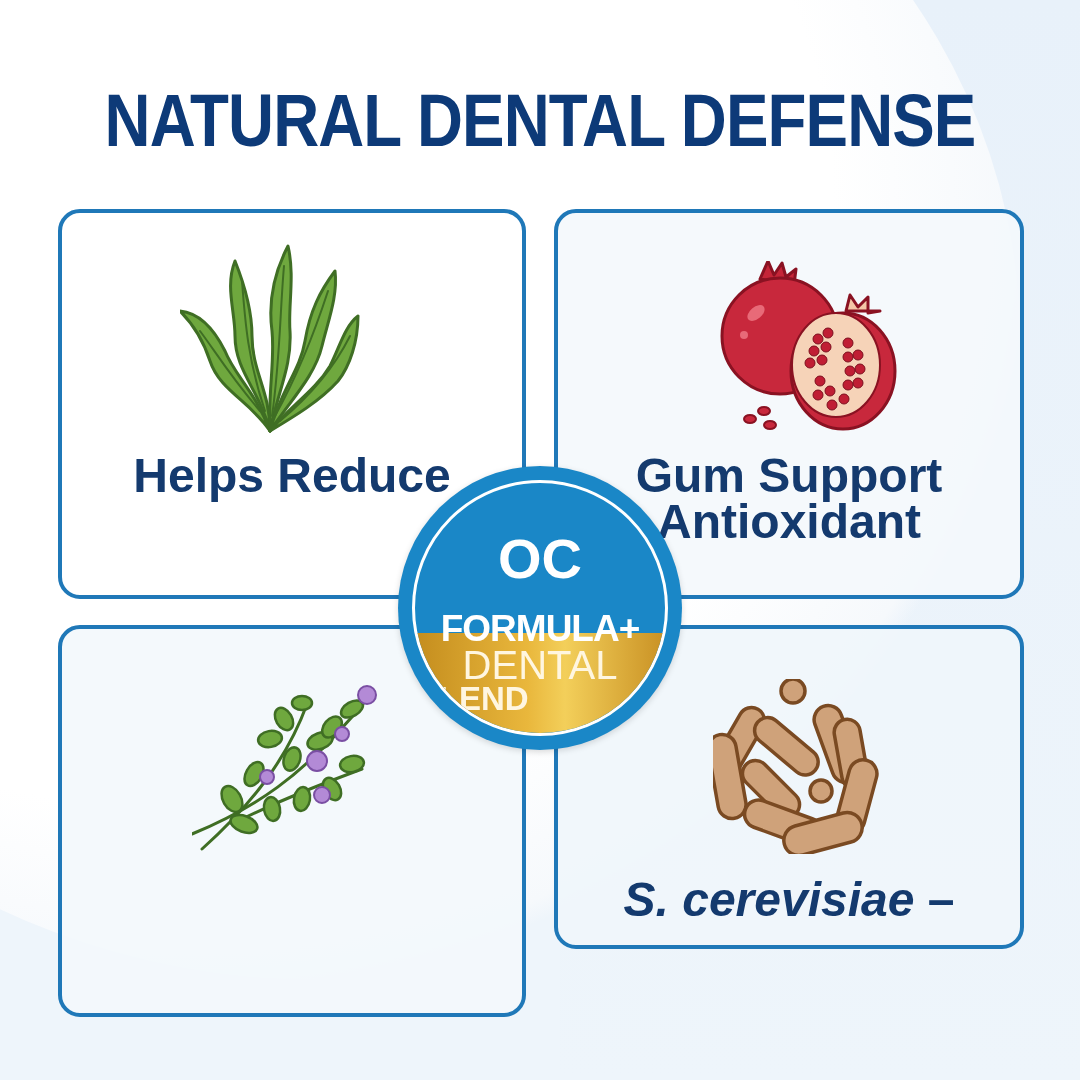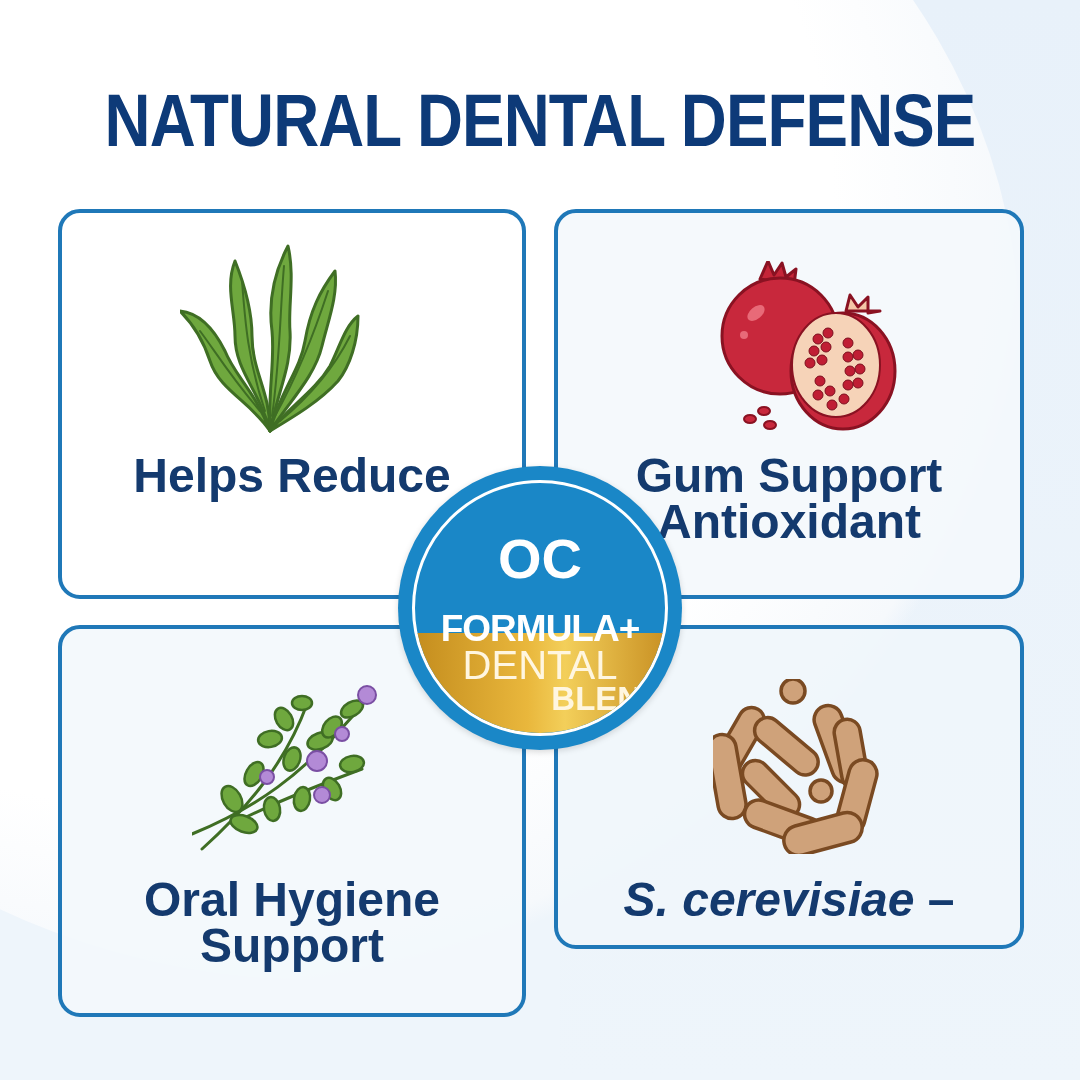--- a/index.html
+++ b/index.html
@@ -61,21 +61,21 @@
   }
   .badge-formula {
     position: absolute; left: 0; right: 0; top: 110px; text-align: center;
     color: #ffffff; font-weight: 700; font-size: 37px; line-height: 40px; letter-spacing: -1px; margin-top: 16px;
   }
   .badge-dental {
     position: absolute; left: 0; right: 0; top: 164px; text-align: center;
     color: #fff6e0; font-weight: 400; font-size: 40px; line-height: 36px;
   }
   .badge-blend {
-    position: absolute; left: 0; right: 0; top: 198px; text-align: right;
+    position: absolute; left: 0; right: 0; top: 198px; text-align: left;
     color: #fff6e0; font-weight: 700; font-size: 33px; line-height: 36px;
   }
 </style>
 </head>
 <body>
 
 <div class="bg-right"></div>
 <div class="bg-swoosh"></div>
 
 <div class="title">NATURAL DENTAL DEFENSE</div>
@@ -170,24 +170,20 @@
       <ellipse cx="80" cy="130" rx="8" ry="12" transform="rotate(-10 80 130)"></ellipse>
     </g>
     <g fill="#b38ad6" stroke="#7a4fa3" stroke-width="2">
       <circle cx="175" cy="16" r="9"></circle>
       <circle cx="150" cy="55" r="7"></circle>
       <circle cx="125" cy="82" r="10"></circle>
       <circle cx="75" cy="98" r="7"></circle>
       <circle cx="130" cy="116" r="8"></circle>
     </g>
   </svg>
-  <div class="card-label" style="top:248px;">
-    <div>Oral Hygiene</div>
-    <div>Support</div>
-  </div>
 </div>
 
 <div class="card br">
   <svg class="icon" style="left:155px; top:50px;" width="170" height="175" viewBox="0 0 170 175">
     <g fill="#cfa27a" stroke="#7a4a22" stroke-width="3.5">
       <circle cx="80" cy="12" r="12"></circle>
       <rect x="12" y="25" width="26" height="80" rx="13" transform="rotate(30 25 65)"></rect>
       <rect x="0" y="55" width="28" height="85" rx="14" transform="rotate(-10 14 97)"></rect>
       <rect x="60" y="30" width="26" height="75" rx="13" transform="rotate(-50 73 67)"></rect>
       <rect x="110" y="25" width="28" height="80" rx="14" transform="rotate(-20 124 65)"></rect>

